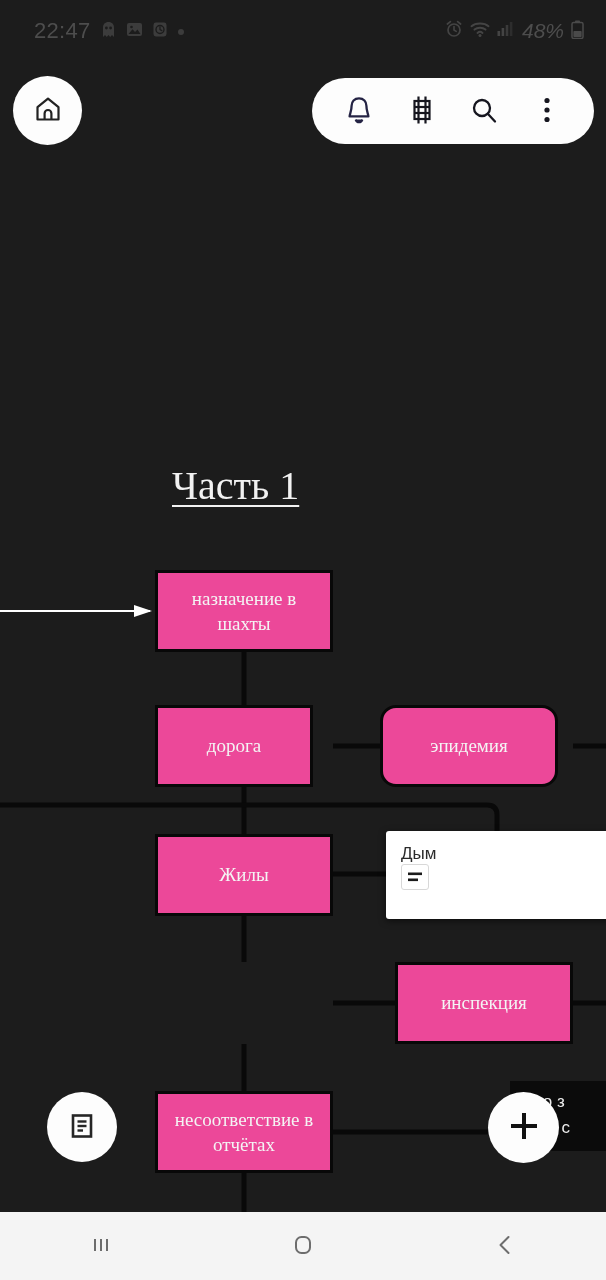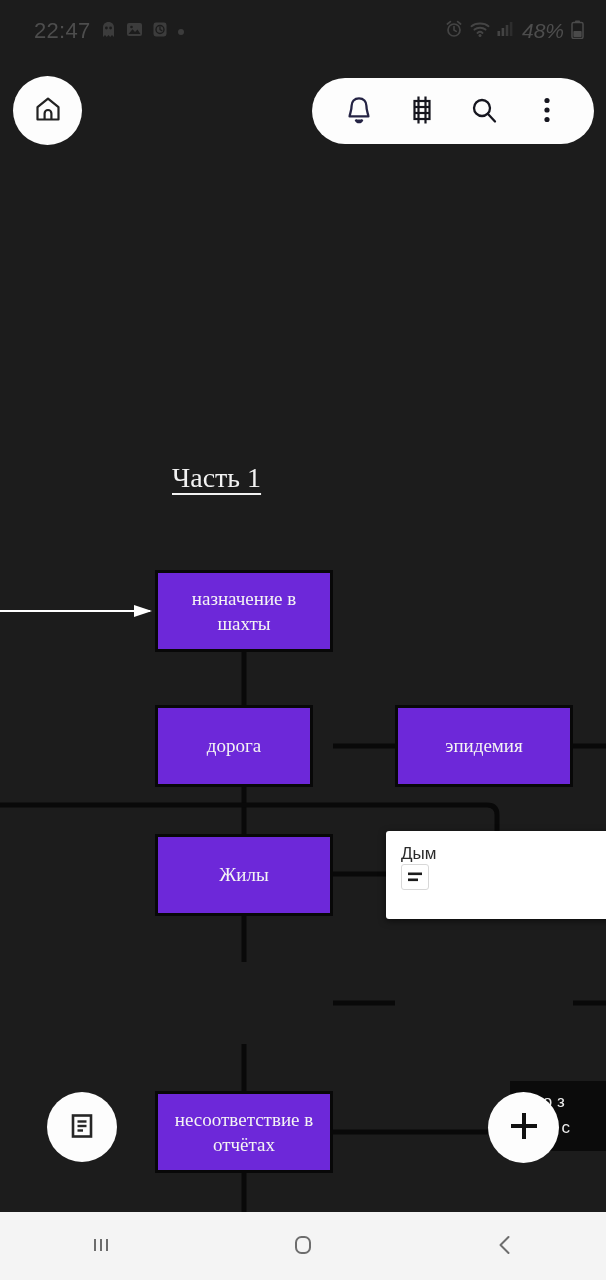--- a/index.html
+++ b/index.html
@@ -104,32 +104,32 @@
     position: absolute;
     top: 0; left: 0;
     width: 606px; height: 1213px;
   }
 
   
   #diagram-title {
     position: absolute;
     left: 172px; top: 462px;
     font-family: "Liberation Serif", serif;
-    font-size: 28px;
+    font-size: 40px;
     color: #f2f2f2;
     text-decoration: underline;
     text-underline-offset: 6px;
     text-decoration-thickness: 2px;
     white-space: nowrap;
   }
 
   
   .node {
     position: absolute;
-    background: #6d28d9;
+    background: #ec4899;
     border: 3px solid #080808;
     display: flex;
     align-items: center;
     justify-content: center;
     text-align: center;
     color: #f4f4f4;
     font-family: "Liberation Serif", serif;
     font-size: 19px;
     line-height: 1.32;
     padding: 4px 10px;
@@ -262,29 +262,32 @@
     <div id="diagram-title">Часть 1</div>
 
     <div class="node" style="left:155px; top:570px; width:178px; height:82px;">
       <span>назначение в шахты</span>
     </div>
 
     <div class="node" style="left:155px; top:705px; width:158px; height:82px;">
       <span>дорога</span>
     </div>
 
-    <div class="node" style="left:395px; top:705px; width:178px; height:82px;">
+    <div class="node" style="left:380px; top:705px; width:178px; height:82px;border-radius:16px;">
       <span>эпидемия</span>
     </div>
 
     <div class="node" style="left:155px; top:834px; width:178px; height:82px;">
       <span>Жилы</span>
     </div>
 
 
+    <div class="node" style="left:395px; top:962px; width:178px; height:82px;">
+      <span>инспекция</span>
+    </div>
 
     <div class="node" style="left:155px; top:1091px; width:178px; height:82px;justify-content:center;">
       <span>несоответствие в отчётах</span>
     </div>
 
     <div id="edge-tooltip"><span>е-то з</span><br><span>реча с</span></div>
 
     <div id="popup-card">
       <div id="popup-title">Дым</div>
       <button id="popup-note-btn">

